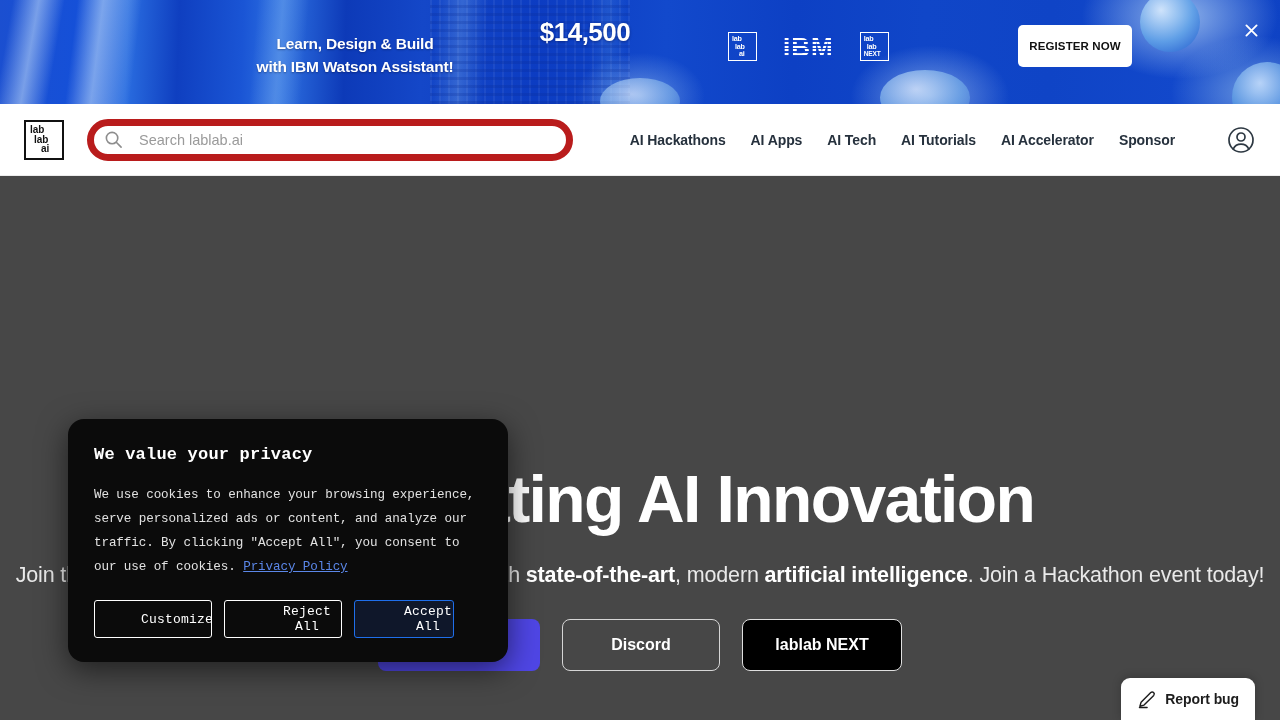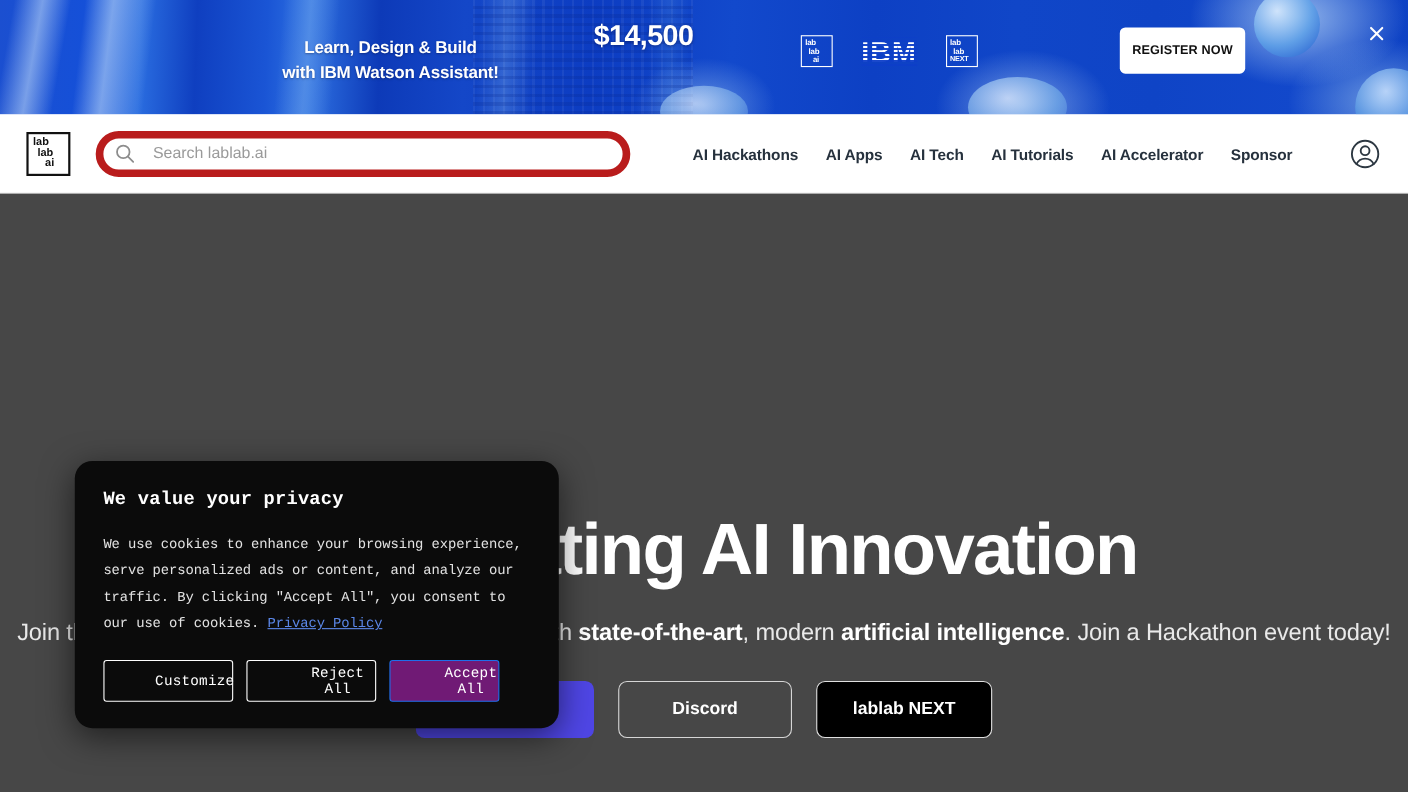--- a/index.html
+++ b/index.html
@@ -340,21 +340,21 @@
     letter-spacing: .2px;
     padding-left: 48px;
   }
   .cookie-btn.outline {
     background: transparent;
     color: #ffffff;
     border: 1.5px solid #ffffff;
     width: 118px;
   }
   .cookie-btn.accent {
-    background: #701a75;
+    background: #0f172a;
     color: #ffffff;
     border: 1.5px solid #1f6feb;
     width: 100px;
   }
 
   
   .report-bug {
     position: absolute;
     right: 25px; bottom: 0px;
     height: 42px;
@@ -479,14 +479,23 @@
       <span>We use cookies to enhance your browsing experience, serve personalized ads or content, and analyze our traffic. By clicking "Accept All", you consent to our use of cookies.</span>
       <a class="cookie-link">Privacy Policy</a>
     </div>
     <div class="cookie-btns">
       <button class="cookie-btn outline">Customize</button>
       <button class="cookie-btn outline">Reject All</button>
       <button class="cookie-btn accent">Accept All</button>
     </div>
   </div>
 
+  <div class="report-bug">
+    <span class="pen-icon">
+      <svg width="19" height="19" viewBox="0 0 20 20" fill="none" stroke="currentColor" stroke-width="1.5" stroke-linecap="round" stroke-linejoin="round">
+        <path d="M14.5 2.6 a2.2 2.2 0 0 1 3.1 3.1 L7.4 15.9 l-4.3 1.2 1.2-4.3 z"></path>
+        <path d="M2.6 18.4 h8"></path>
+      </svg>
+    </span>
+    <span class="label">Report bug</span>
+  </div>
 
 </div>
 
 </body></html>

